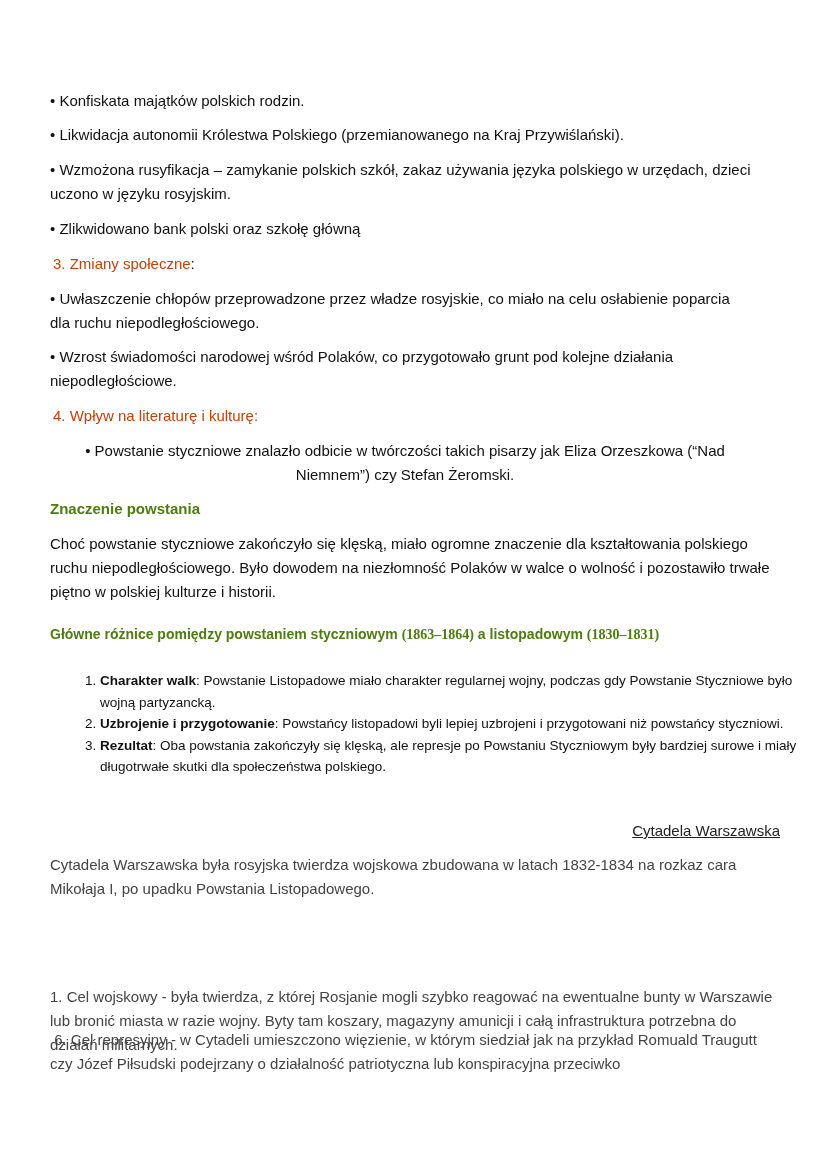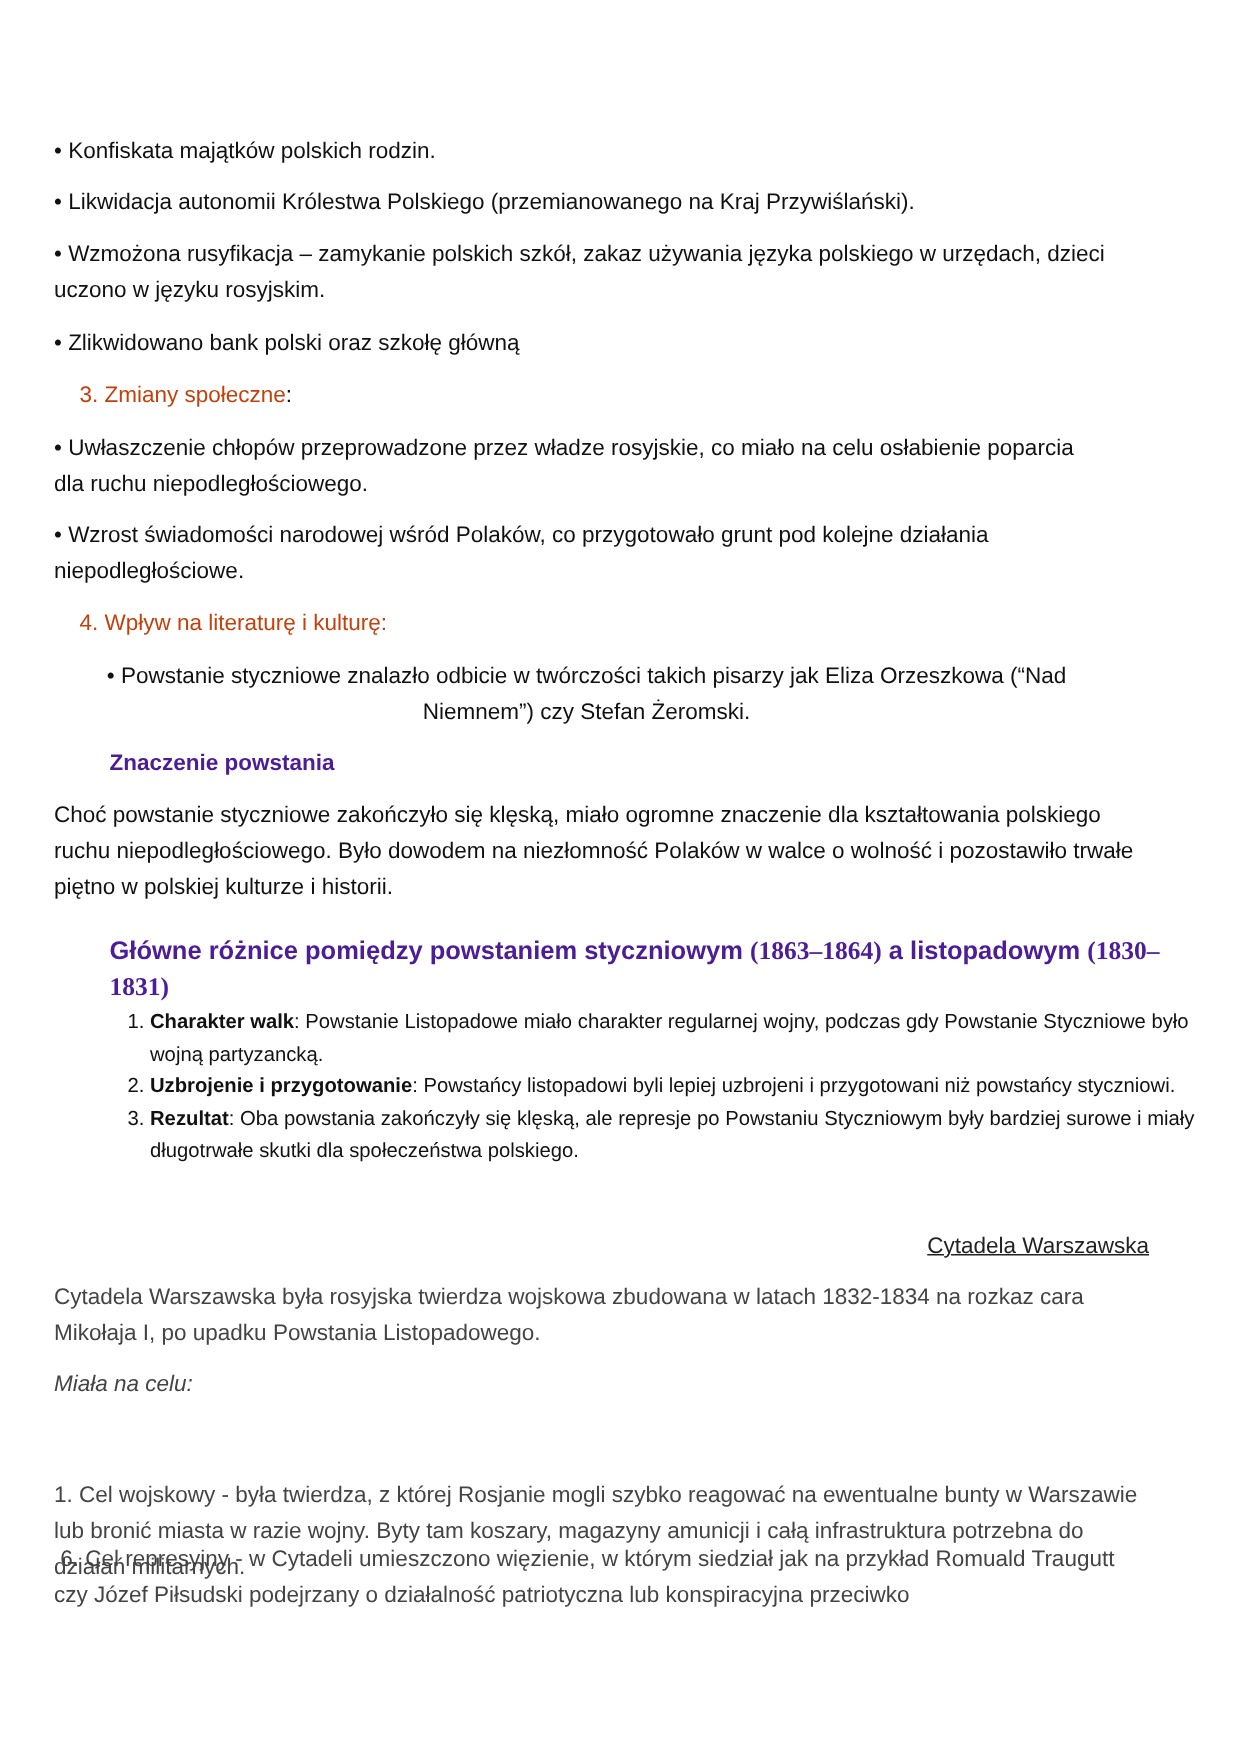--- a/index.html
+++ b/index.html
@@ -1,24 +1,24 @@
 <!DOCTYPE html>
 <html><head>
   <meta charset="utf-8">
   <style>
     html, body { margin: 0; padding: 0; background: #ffffff; }
     body { width: 828px; height: 1171px; position: relative; overflow: hidden; }
     .page {
       position: absolute; left: 0; top: 0; width: 828px; height: 1171px;
       font-family: "Liberation Sans", sans-serif; color: #111111;
     }
-    .p { position: absolute; left: 36px; width: 730px; font-size: 15px; line-height: 24px; margin: 0; }
+    .p { position: absolute; left: 50px; width: 730px; font-size: 15px; line-height: 24px; margin: 0; }
     .green { color: #c2410c; }
     .colon { color: #111; }
-    .heading-dark { color: #4c1d95; font-weight: bold; margin-left: 37px; }
+    .heading-dark { color: #4d7c0f; font-weight: bold; }
     .gray { color: #444; }
     ol.diffs {
       position: absolute; left: 50px; top: 670px; width: 730px; margin: 0;
       padding-left: 50px; font-size: 13.5px; line-height: 21.5px; color: #111;
     }
     ol.diffs li { padding-left: 0; }
     .serif { font-family: "Liberation Serif", serif; }
     .underline { text-decoration: underline; }
     .italic { font-style: italic; }
   </style>
@@ -37,29 +37,28 @@
   </p>
   <p class="p" style="top:287px; width:700px;">• Uwłaszczenie chłopów przeprowadzone przez władze rosyjskie, co miało na celu osłabienie poparcia dla ruchu niepodległościowego.</p>
   <p class="p" style="top:345px; width:700px;">• Wzrost świadomości narodowej wśród Polaków, co przygotowało grunt pod kolejne działania niepodległościowe.</p>
 
   <p class="p green" style="top:404px; left:53px;">4. Wpływ na literaturę i kulturę:</p>
   <p class="p" style="top:439px; width:710px;text-align:center;">• Powstanie styczniowe znalazło odbicie w twórczości takich pisarzy jak Eliza Orzeszkowa (“Nad Niemnem”) czy Stefan Żeromski.</p>
 
   <p class="p heading-dark" style="top:497px;">Znaczenie powstania</p>
   <p class="p" style="top:532px; width:730px;">Choć powstanie styczniowe zakończyło się klęską, miało ogromne znaczenie dla kształtowania polskiego ruchu niepodległościowego. Było dowodem na niezłomność Polaków w walce o wolność i pozostawiło trwałe piętno w polskiej kulturze i historii.</p>
 
-  <p class="p heading-dark" style="top:622px; font-size:17px;">
+  <p class="p heading-dark" style="top:622px; font-size:14px;">
     <span>Główne różnice pomiędzy powstaniem styczniowym </span><span class="serif">(1863–1864)</span><span> a listopadowym </span><span class="serif">(1830–1831)</span>
   </p>
 
   <ol class="diffs">
     <li><b>Charakter walk</b><span>: Powstanie Listopadowe miało charakter regularnej wojny, podczas gdy Powstanie Styczniowe było wojną partyzancką.</span></li>
     <li><b>Uzbrojenie i przygotowanie</b><span>: Powstańcy listopadowi byli lepiej uzbrojeni i przygotowani niż powstańcy styczniowi.</span></li>
     <li><b>Rezultat</b><span>: Oba powstania zakończyły się klęską, ale represje po Powstaniu Styczniowym były bardziej surowe i miały długotrwałe skutki dla społeczeństwa polskiego.</span></li>
   </ol>
 
   <p class="p underline" style="top:819px; color:#222;text-align:right;">Cytadela Warszawska</p>
   <p class="p gray" style="top:853px; width:720px;">Cytadela Warszawska była rosyjska twierdza wojskowa zbudowana w latach 1832-1834 na rozkaz cara Mikołaja I, po upadku Powstania Listopadowego.</p>
-  <p class="p gray italic" style="top:911px;">Miała na celu:</p>
   <p class="p gray" style="top:945px; width:730px;margin-top:40px;">1. Cel wojskowy - była twierdza, z której Rosjanie mogli szybko reagować na ewentualne bunty w Warszawie lub bronić miasta w razie wojny. Byty tam koszary, magazyny amunicji i całą infrastruktura potrzebna do działań militarnych.</p>
   <p class="p gray" style="top:1028px; width:720px; white-space:pre-wrap;"> 6. Cel represyjny - w Cytadeli umieszczono więzienie, w którym siedział jak na przykład Romuald Traugutt czy Józef Piłsudski podejrzany o działalność patriotyczna lub konspiracyjna przeciwko</p>
 
 </div>
 
 </body></html>

